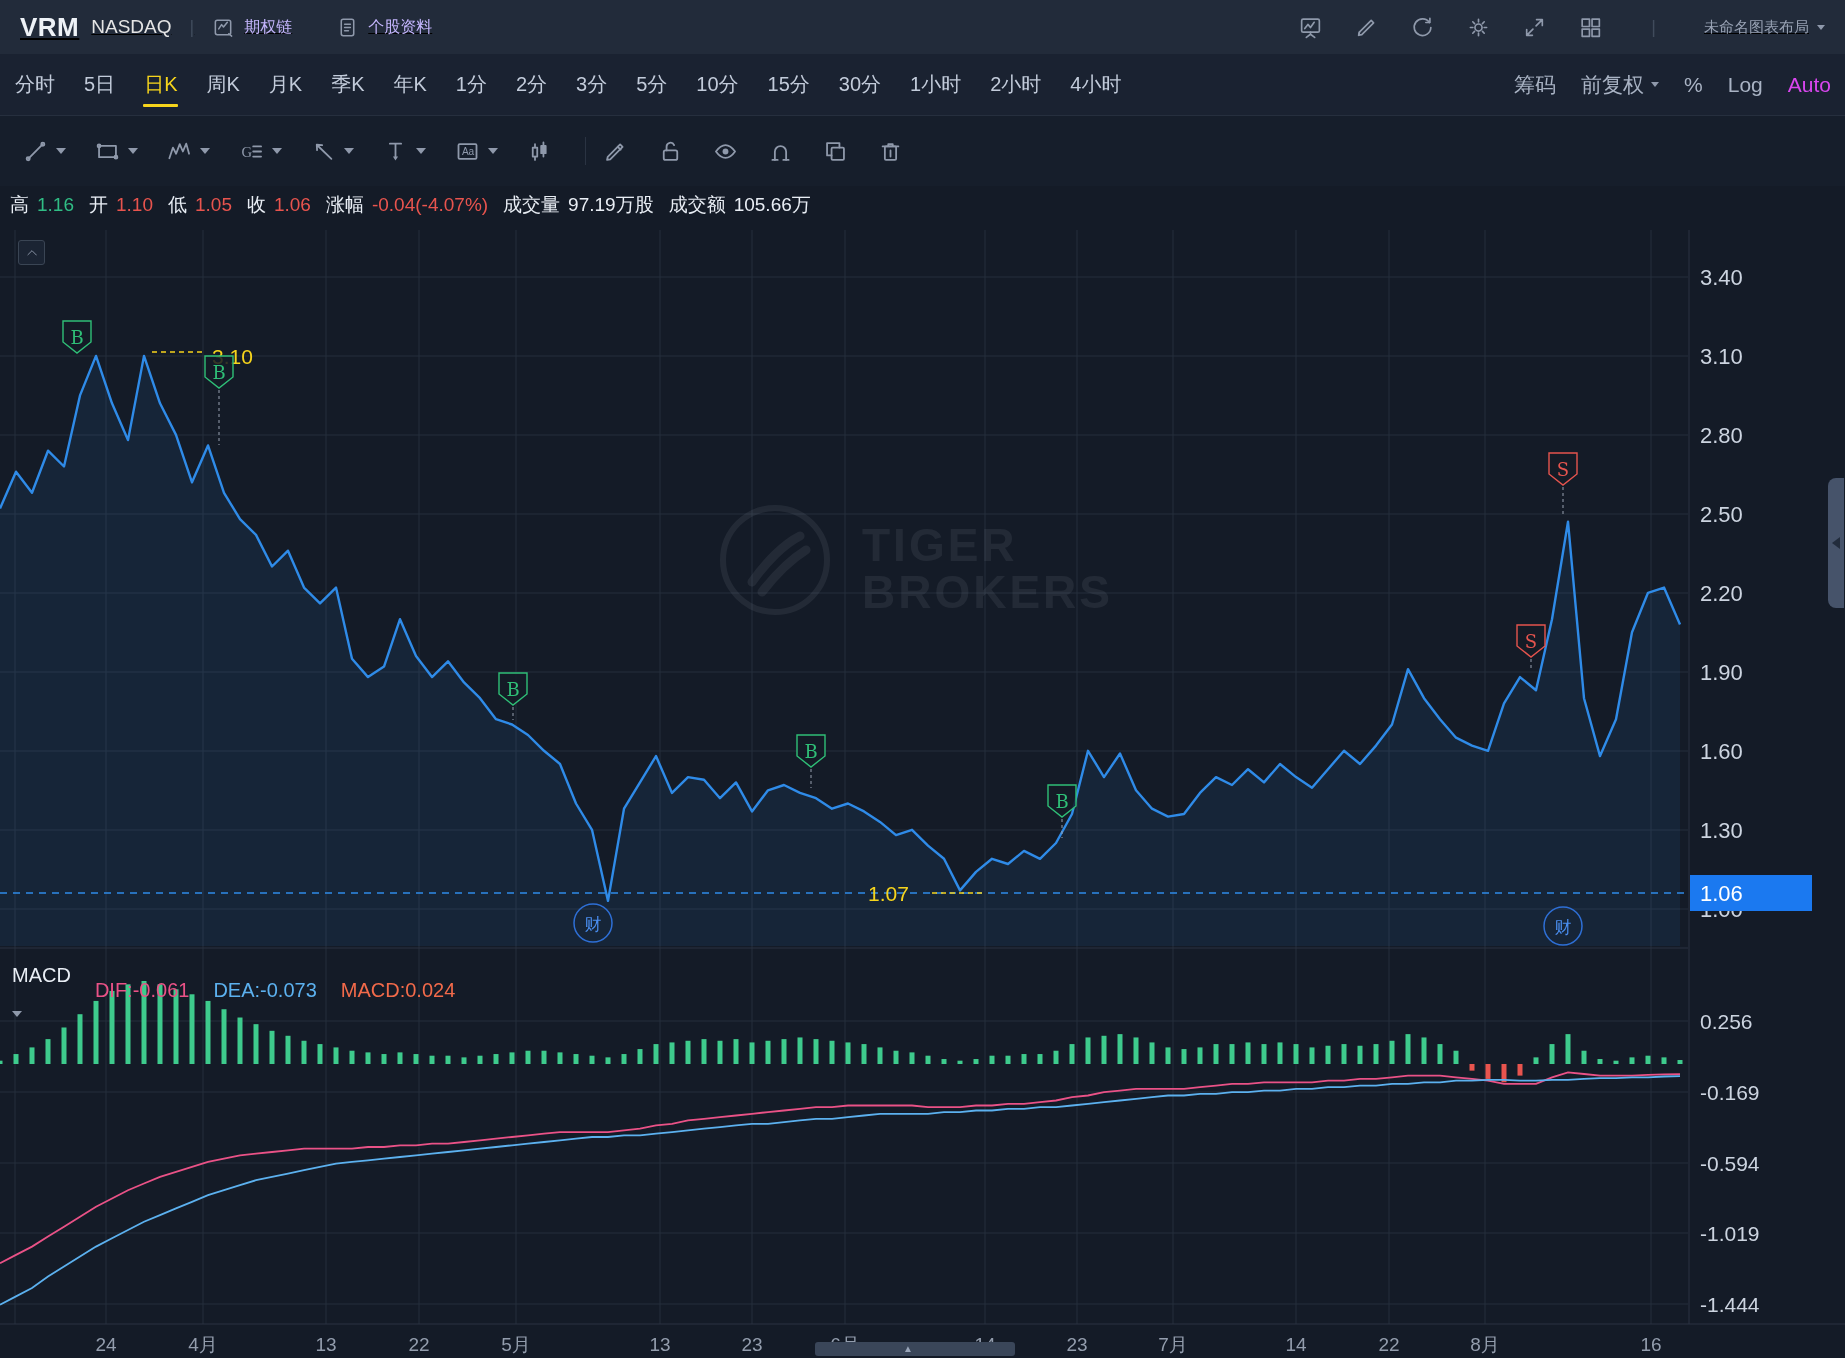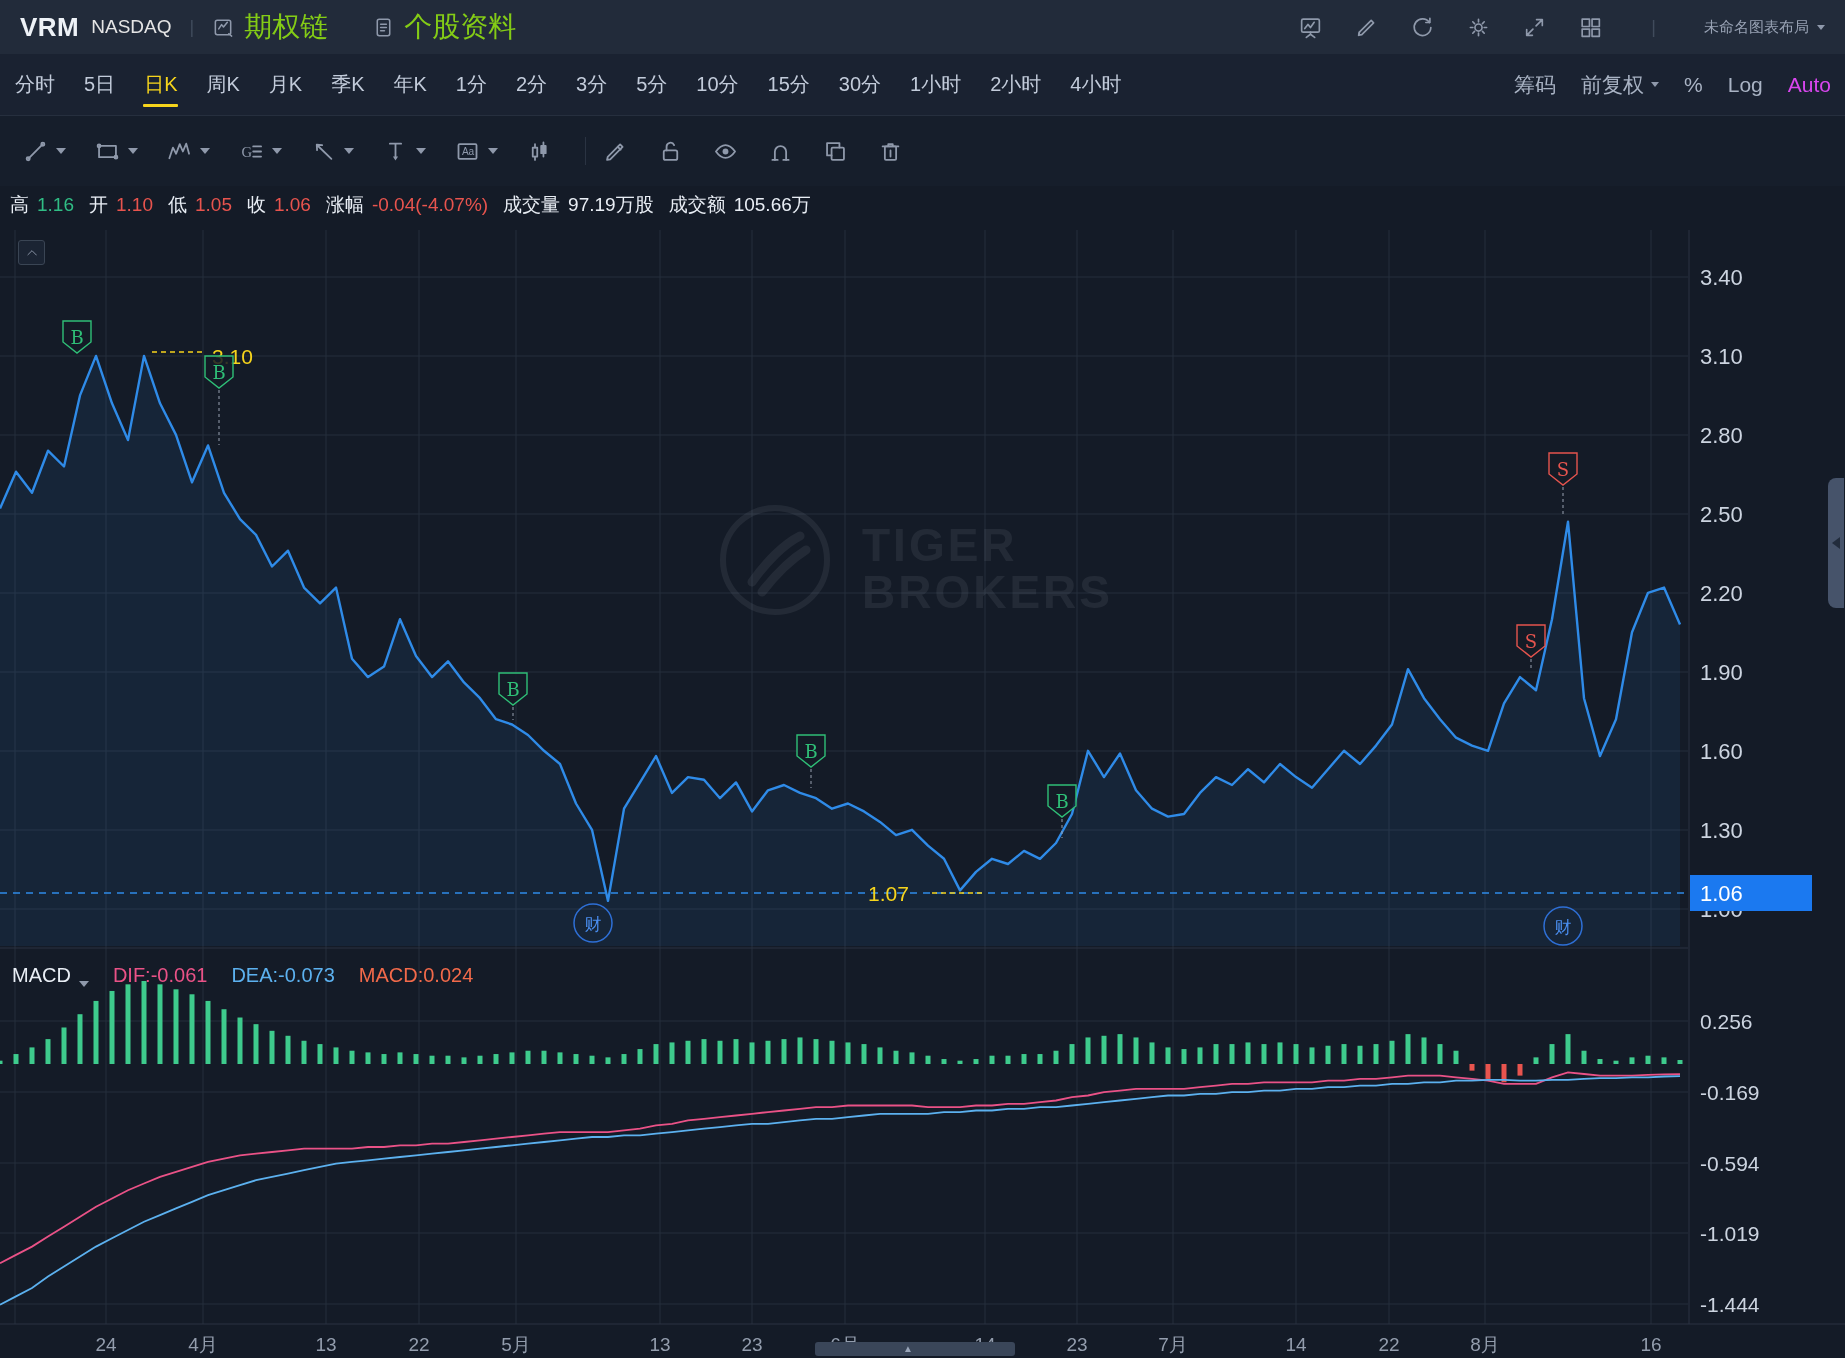--- a/index.html
+++ b/index.html
@@ -1,24 +1,24 @@
 <!DOCTYPE html>
 <html><head>
 <meta charset="utf-8">
 <style>
   html,body{margin:0;padding:0;background:#141b27;width:1845px;height:1358px;overflow:hidden;
     font-family:"Liberation Sans","DejaVu Sans",sans-serif;-webkit-font-smoothing:antialiased;}
   #chart-svg{position:absolute;left:0;top:0;z-index:0;}
   .bar{position:relative;z-index:2;display:flex;align-items:center;box-sizing:border-box;}
   
-  #header{height:54px;background:#222b3a;padding:12px 20px;}
+  #header{height:54px;background:#222b3a;padding:12px 20px;text-decoration:underline;}
   #header .sym{font-size:26px;font-weight:700;color:#eef2f7;letter-spacing:.5px;}
   #header .exch{font-size:19px;color:#e5e5e5;margin-left:12px;}
   .vdiv{color:#404b5c;font-size:18px;margin:0 18px;}
-  .hnav{display:flex;align-items:center;gap:9px;margin-right:44px;color:#84cc16;font-size:28px;cursor:pointer;}
+  .hnav{display:flex;align-items:center;gap:9px;margin-right:44px;color:#c4b5fd;font-size:16px;cursor:pointer;}
   #header-right{margin-left:auto;display:flex;align-items:center;gap:30px;}
   .hbtn{width:26px;height:26px;display:flex;align-items:center;justify-content:center;cursor:pointer;}
   #layout-sel{display:flex;align-items:center;gap:8px;color:#98a2b4;font-size:15px;cursor:pointer;}
   
   #tfbar{height:62px;background:#1a2231;border-bottom:1px solid #262f3e;padding:0 14px;font-size:20px;color:#c2cbda;}
   #tf-left{display:flex;align-items:center;gap:27px;}
   .tf{position:relative;cursor:pointer;padding:14px 1px;}
   .tf.active{color:#f6d41c;}
   .tf.active::after{content:'';position:absolute;left:0;right:0;bottom:5px;height:3px;background:#f6d41c;border-radius:1px;}
   #tf-right{margin-left:auto;display:flex;gap:25px;font-size:21px;color:#a9b3c4;}
@@ -30,21 +30,21 @@
   .tool .ic{width:27px;height:27px;}
   .tdiv{width:1px;height:28px;background:#2a3342;margin:0 16px 0 4px;}
   .caret{width:0;height:0;border-left:5px solid transparent;border-right:5px solid transparent;border-top:6px solid #8f99ab;display:inline-block;}
   .ic{stroke:#8f99ab;fill:none;stroke-width:1.6;stroke-linecap:round;stroke-linejoin:round;}
   
   .overlay{position:absolute;z-index:3;}
   #ohlc{left:10px;top:192px;display:flex;align-items:center;gap:15px;font-size:19px;color:#e9eef5;white-space:nowrap;}
   .pair{display:flex;gap:8px;align-items:center;}
   .v-up{color:#30bd85;} .v-down{color:#e8544e;} .v-flat{color:#e9eef5;}
   #macd-legend{left:12px;top:964px;display:flex;align-items:center;gap:24px;font-size:20px;}
-  #macd-legend .nm{color:#e9eef5;display:flex;align-items:flex-end;gap:8px;}
+  #macd-legend .nm{color:#e9eef5;display:flex;align-items:flex-start;gap:24px;flex-direction:column;}
   #macd-legend .dif{color:#ea5287;} #macd-legend .dea{color:#5cb1ef;} #macd-legend .mac{color:#f26a4a;}
   #collapse-btn{left:18px;top:240px;width:25px;height:23px;border:1px solid #3a4554;border-radius:3px;
     background:#1b2433;display:flex;align-items:center;justify-content:center;cursor:pointer;}
   #right-handle{left:1828px;top:478px;width:16px;height:130px;background:#46536a;border-radius:8px 0 0 8px;
     display:flex;align-items:center;justify-content:center;cursor:pointer;}
   #right-handle .tri{width:0;height:0;border-top:6px solid transparent;border-bottom:6px solid transparent;border-right:8px solid #222c3c;}
   #bottom-scroll{left:815px;top:1342px;width:200px;height:14px;background:#3a4659;border-radius:3px;cursor:pointer;
     display:flex;align-items:center;}
   #bottom-scroll .up{color:#9aa6ba;font-size:10px;margin-left:88px;line-height:1;}
 </style>

